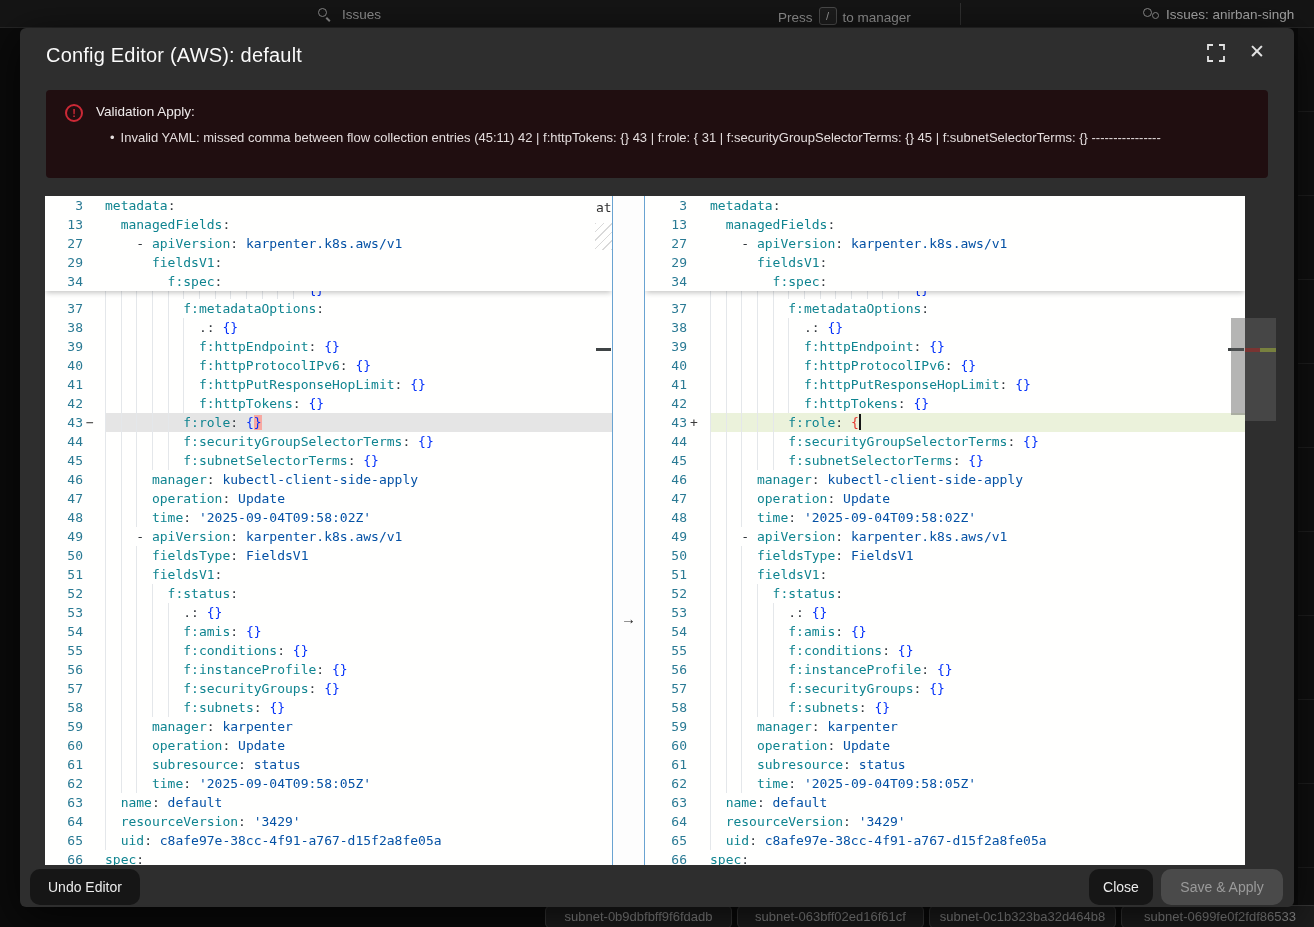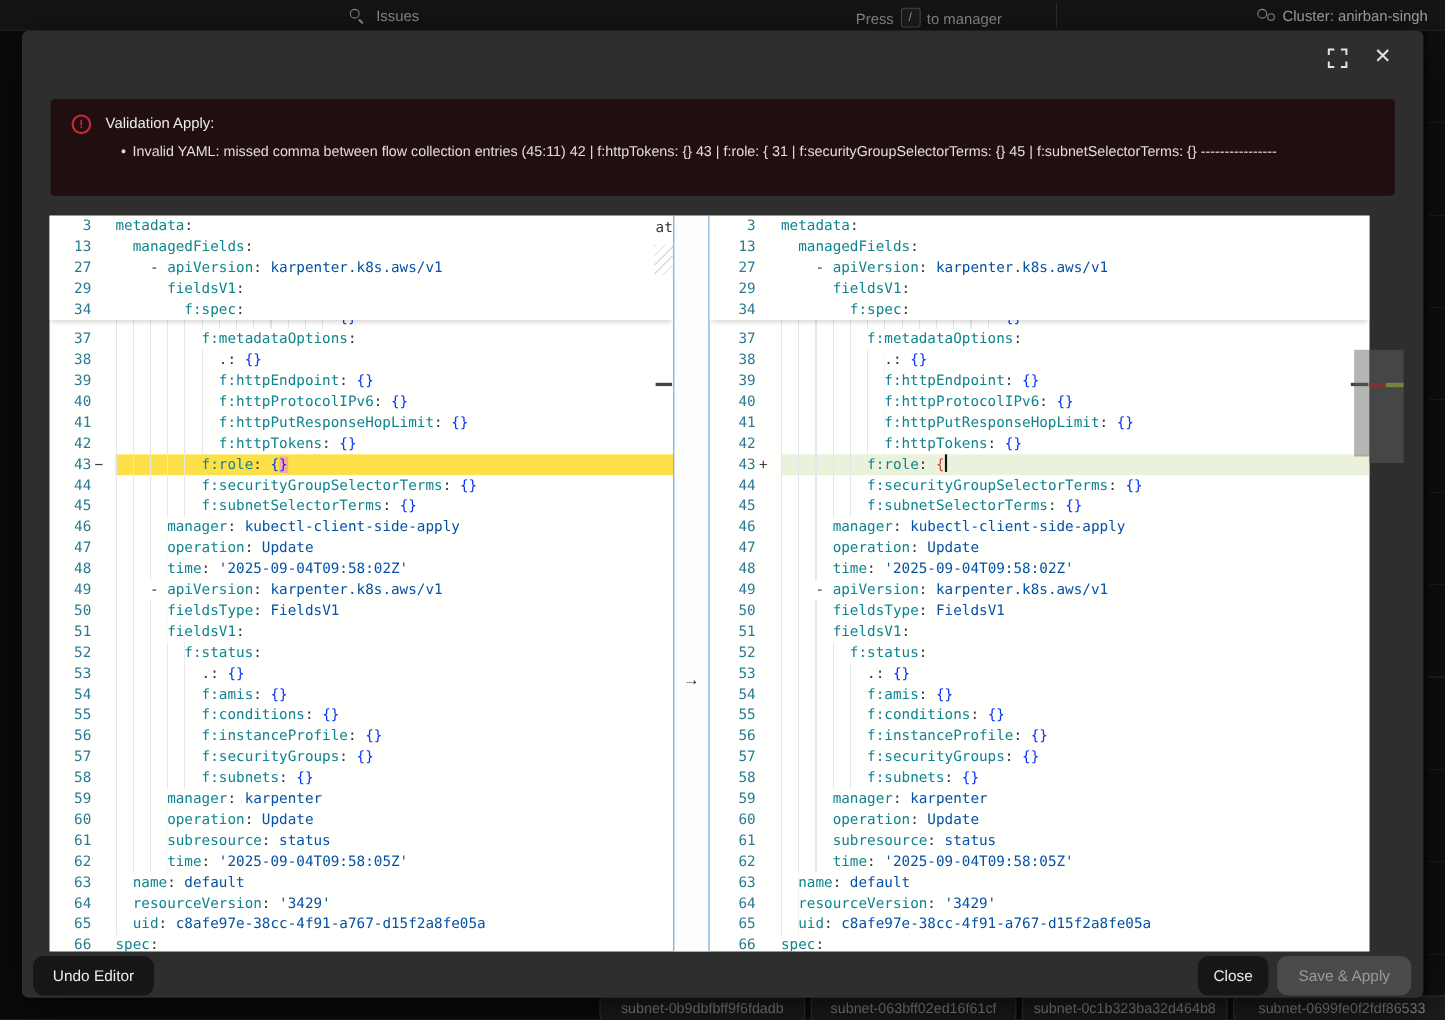--- a/index.html
+++ b/index.html
@@ -73,21 +73,21 @@
             box-shadow:0 3px 5px -1px rgba(0,0,0,0.22); }
   .sticky .ind { background:none; }
 
   .code-row { display:flex; height:19px; font-family:"DejaVu Sans Mono", monospace;
               font-size:13px; line-height:19px; white-space:pre; }
   .ln { flex:0 0 40px; text-align:right; padding-right:2px; color:#2a7a94; }
   #pane-right .ln { flex:0 0 44px; }
   .gl { flex:0 0 20px; padding-left:1px; color:#3c3c3c; }
   #pane-right .gl { flex:0 0 21px; }
   .code { flex:1 1 auto; min-width:0; }
-  .row-removed  .code { background:#fde047; }
+  .row-removed  .code { background:#e5e5e5; }
   .row-inserted .code { background:#ebf2db; }
   .ind { display:inline-block; height:19px; vertical-align:top;
          background-image:repeating-linear-gradient(to right, #e4e7ea 0 1px, transparent 1px 2ch); }
   .tk-k { color:#0f8490; }
   .tk-p { color:#32373c; }
   .tk-v { color:#0451a5; }
   .tk-b { color:#0431fa; }
   .tk-rb { color:#e5342b; }
   .tk-bx { color:#0431fa; background:#f8a8a1; }
   .cursor { display:inline-block; width:2px; height:16px; background:#151515; vertical-align:-3px; }
@@ -133,32 +133,33 @@
     <span id="search-hint">
       <span>Press</span>
       <span class="keycap">/</span>
       <span>to manager</span>
     </span>
     <span id="topbar-divider"></span>
     <span class="cluster-glyph">
         <i class="c1"></i>
         <i class="c2"></i>
       </span>
-    <span id="cluster-label">Cluster: anirban-singh</span>
+    <span id="cluster-label">Issues: anirban-singh</span>
   </div>
 
   <div id="right-table-strip"></div>
   <div id="chips-row">
       <div class="chip">subnet-0b9dbfbff9f6fdadb</div>
       <div class="chip">subnet-063bff02ed16f61cf</div>
       <div class="chip">subnet-0c1b323ba32d464b8</div>
       <div class="chip">subnet-0699fe0f2fdf86533</div>
     </div>
 
   <div id="modal">
+    <div id="modal-title">Config Editor (AWS): default</div>
 
     <div id="fullscreen-btn">
       <svg width="22" height="22" viewBox="0 0 22 22">
         <g stroke="#e3e3e3" stroke-width="1.8" fill="none">
           <path d="M3 8 V3 H8"></path>
             <path d="M14 3 H19 V8"></path>
           <path d="M19 14 V19 H14"></path>
             <path d="M8 19 H3 V14"></path>
         </g>
       </svg>

